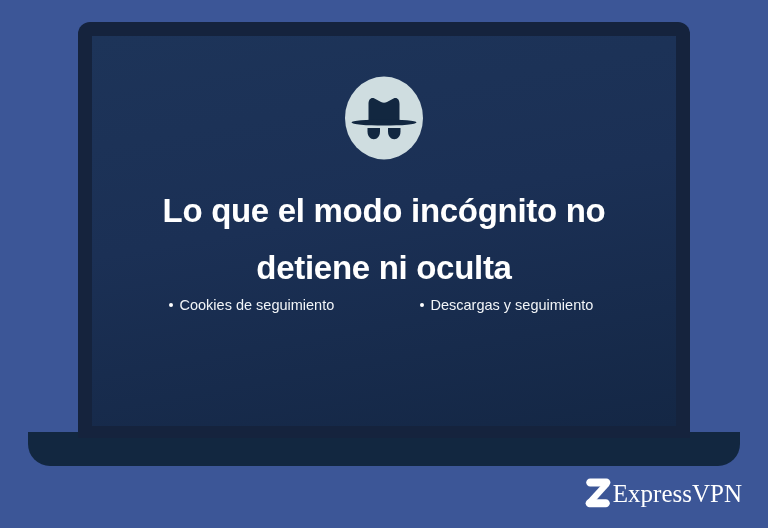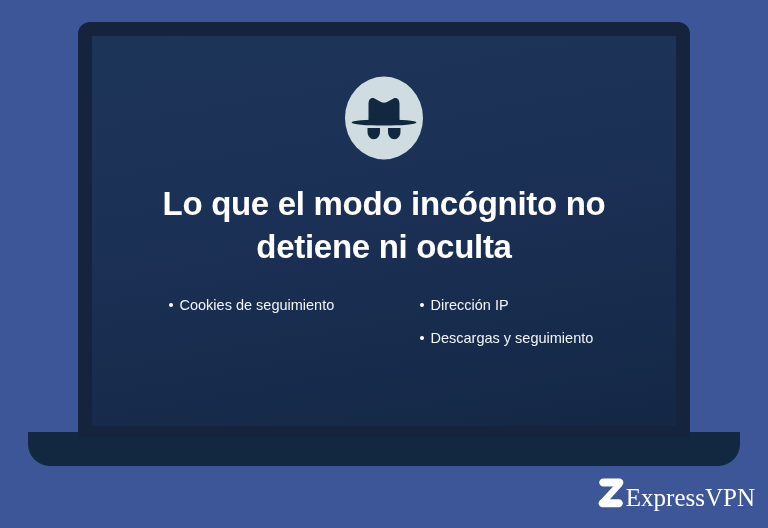--- a/index.html
+++ b/index.html
@@ -82,21 +82,21 @@
 
   
   .title {
     position: absolute;
     left: 114px;
     top: 182px;
     width: 540px;
     text-align: center;
     color: #ffffff;
     font-size: 33px;
-    line-height: 43px;
+    line-height: 57px;
     font-weight: bold;
     letter-spacing: -0.3px;
   }
 
   
   .columns {
     position: absolute;
     left: 92px;
     top: 296px;
     width: 584px;
@@ -123,24 +123,24 @@
     height: 4px;
     border-radius: 50%;
     background: #ffffff;
     margin: 7px 7px 0 0;
   }
   .bullet-text { flex: 1; }
 
   
   .logo {
     position: absolute;
-    right: 13px;
+    right: 26px;
     bottom: 18px;
     display: flex;
-    align-items: flex-end;
+    align-items: center;
   }
   .logo-mark { width: 30px; height: 34px; display: block; }
   .logo-word {
     color: #ffffff;
     font-family: "Liberation Serif", "DejaVu Serif", serif;
     font-size: 25px;
     letter-spacing: 0px;
     line-height: 1;
   }
 </style>
@@ -171,24 +171,20 @@
   <div class="columns">
 
     <div class="col left">
       <div class="bullet-item">
         <span class="bullet-dot"></span>
         <span class="bullet-text">Cookies de seguimiento</span>
       </div>
     </div>
 
     <div class="col right">
-      <div class="bullet-item">
-        <span class="bullet-dot"></span>
-        <span class="bullet-text">Dirección IP</span>
-      </div>
       <div class="bullet-item">
         <span class="bullet-dot"></span>
         <span class="bullet-text">Descargas y seguimiento</span>
       </div>
     </div>
 
   </div>
 
   <div class="logo">
     <span>

